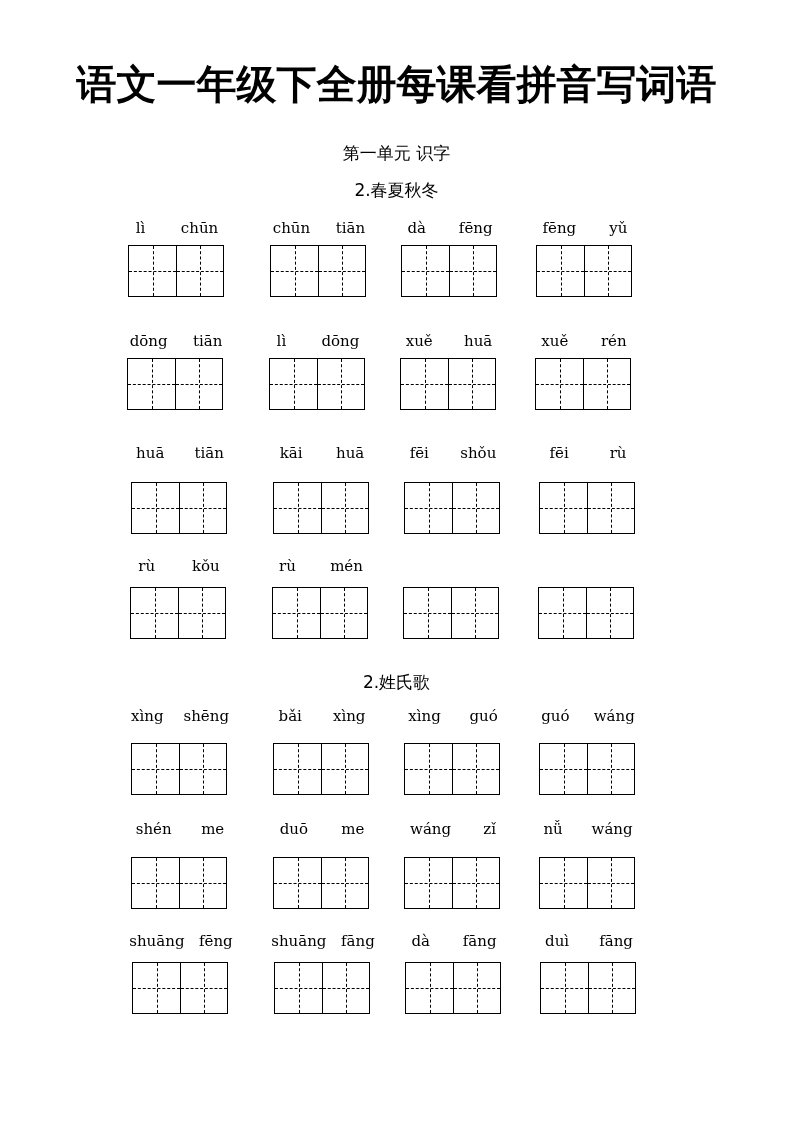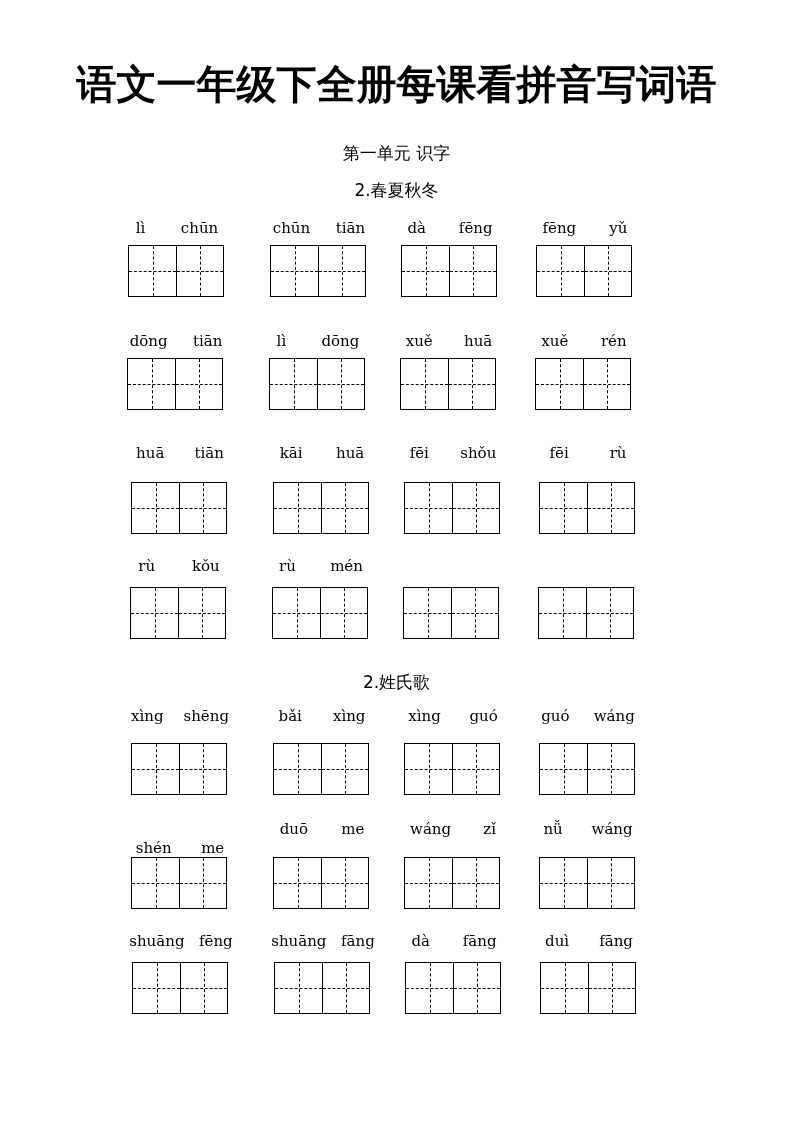--- a/index.html
+++ b/index.html
@@ -227,21 +227,21 @@
       <div class="pinyin" style="top:706px">
         <span>guó</span>
         <span>wáng</span>
       </div>
       <div class="grid" style="top:743px">
         <div class="cell"></div>
         <div class="cell"></div>
       </div>
     </div>
     <div class="item" style="left: 131px; top: 0px;">
-      <div class="pinyin" style="top:838px">
+      <div class="pinyin" style="top:819px">
         <span>shén</span>
         <span>me</span>
       </div>
       <div class="grid" style="top:857px">
         <div class="cell"></div>
         <div class="cell"></div>
       </div>
     </div>
     <div class="item" style="left: 273px; top: 0px;">
       <div class="pinyin" style="top:819px">

